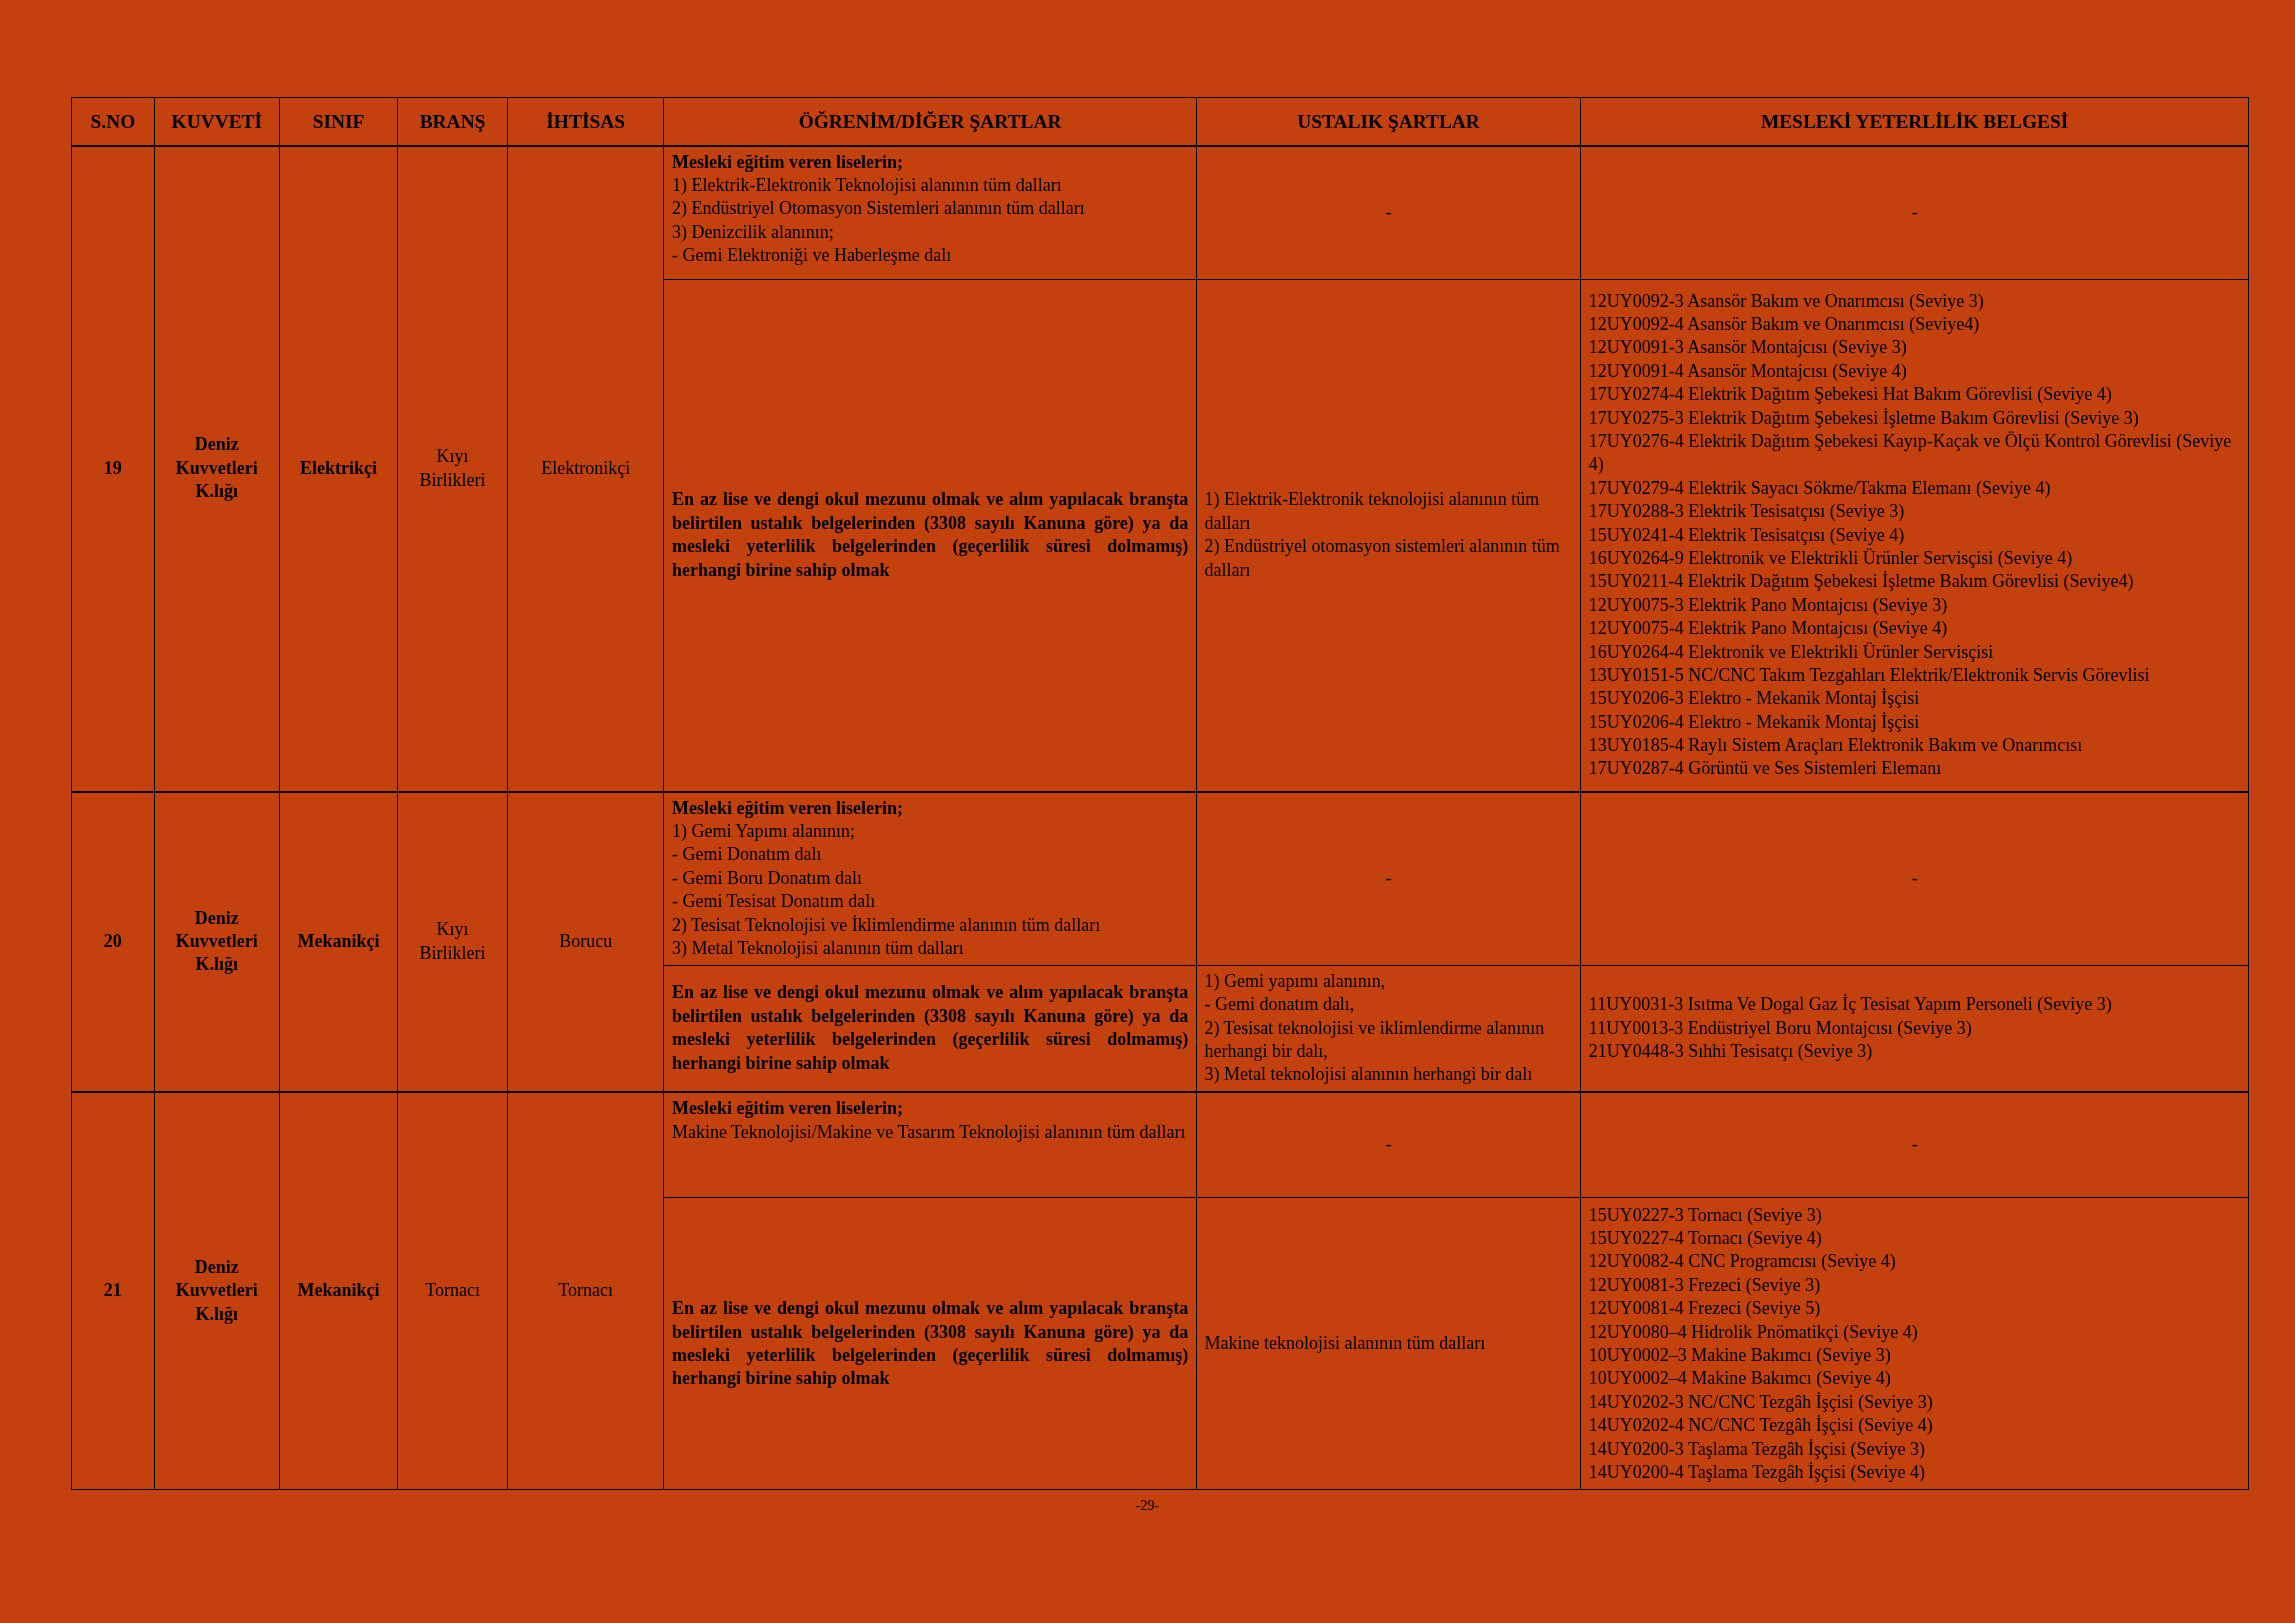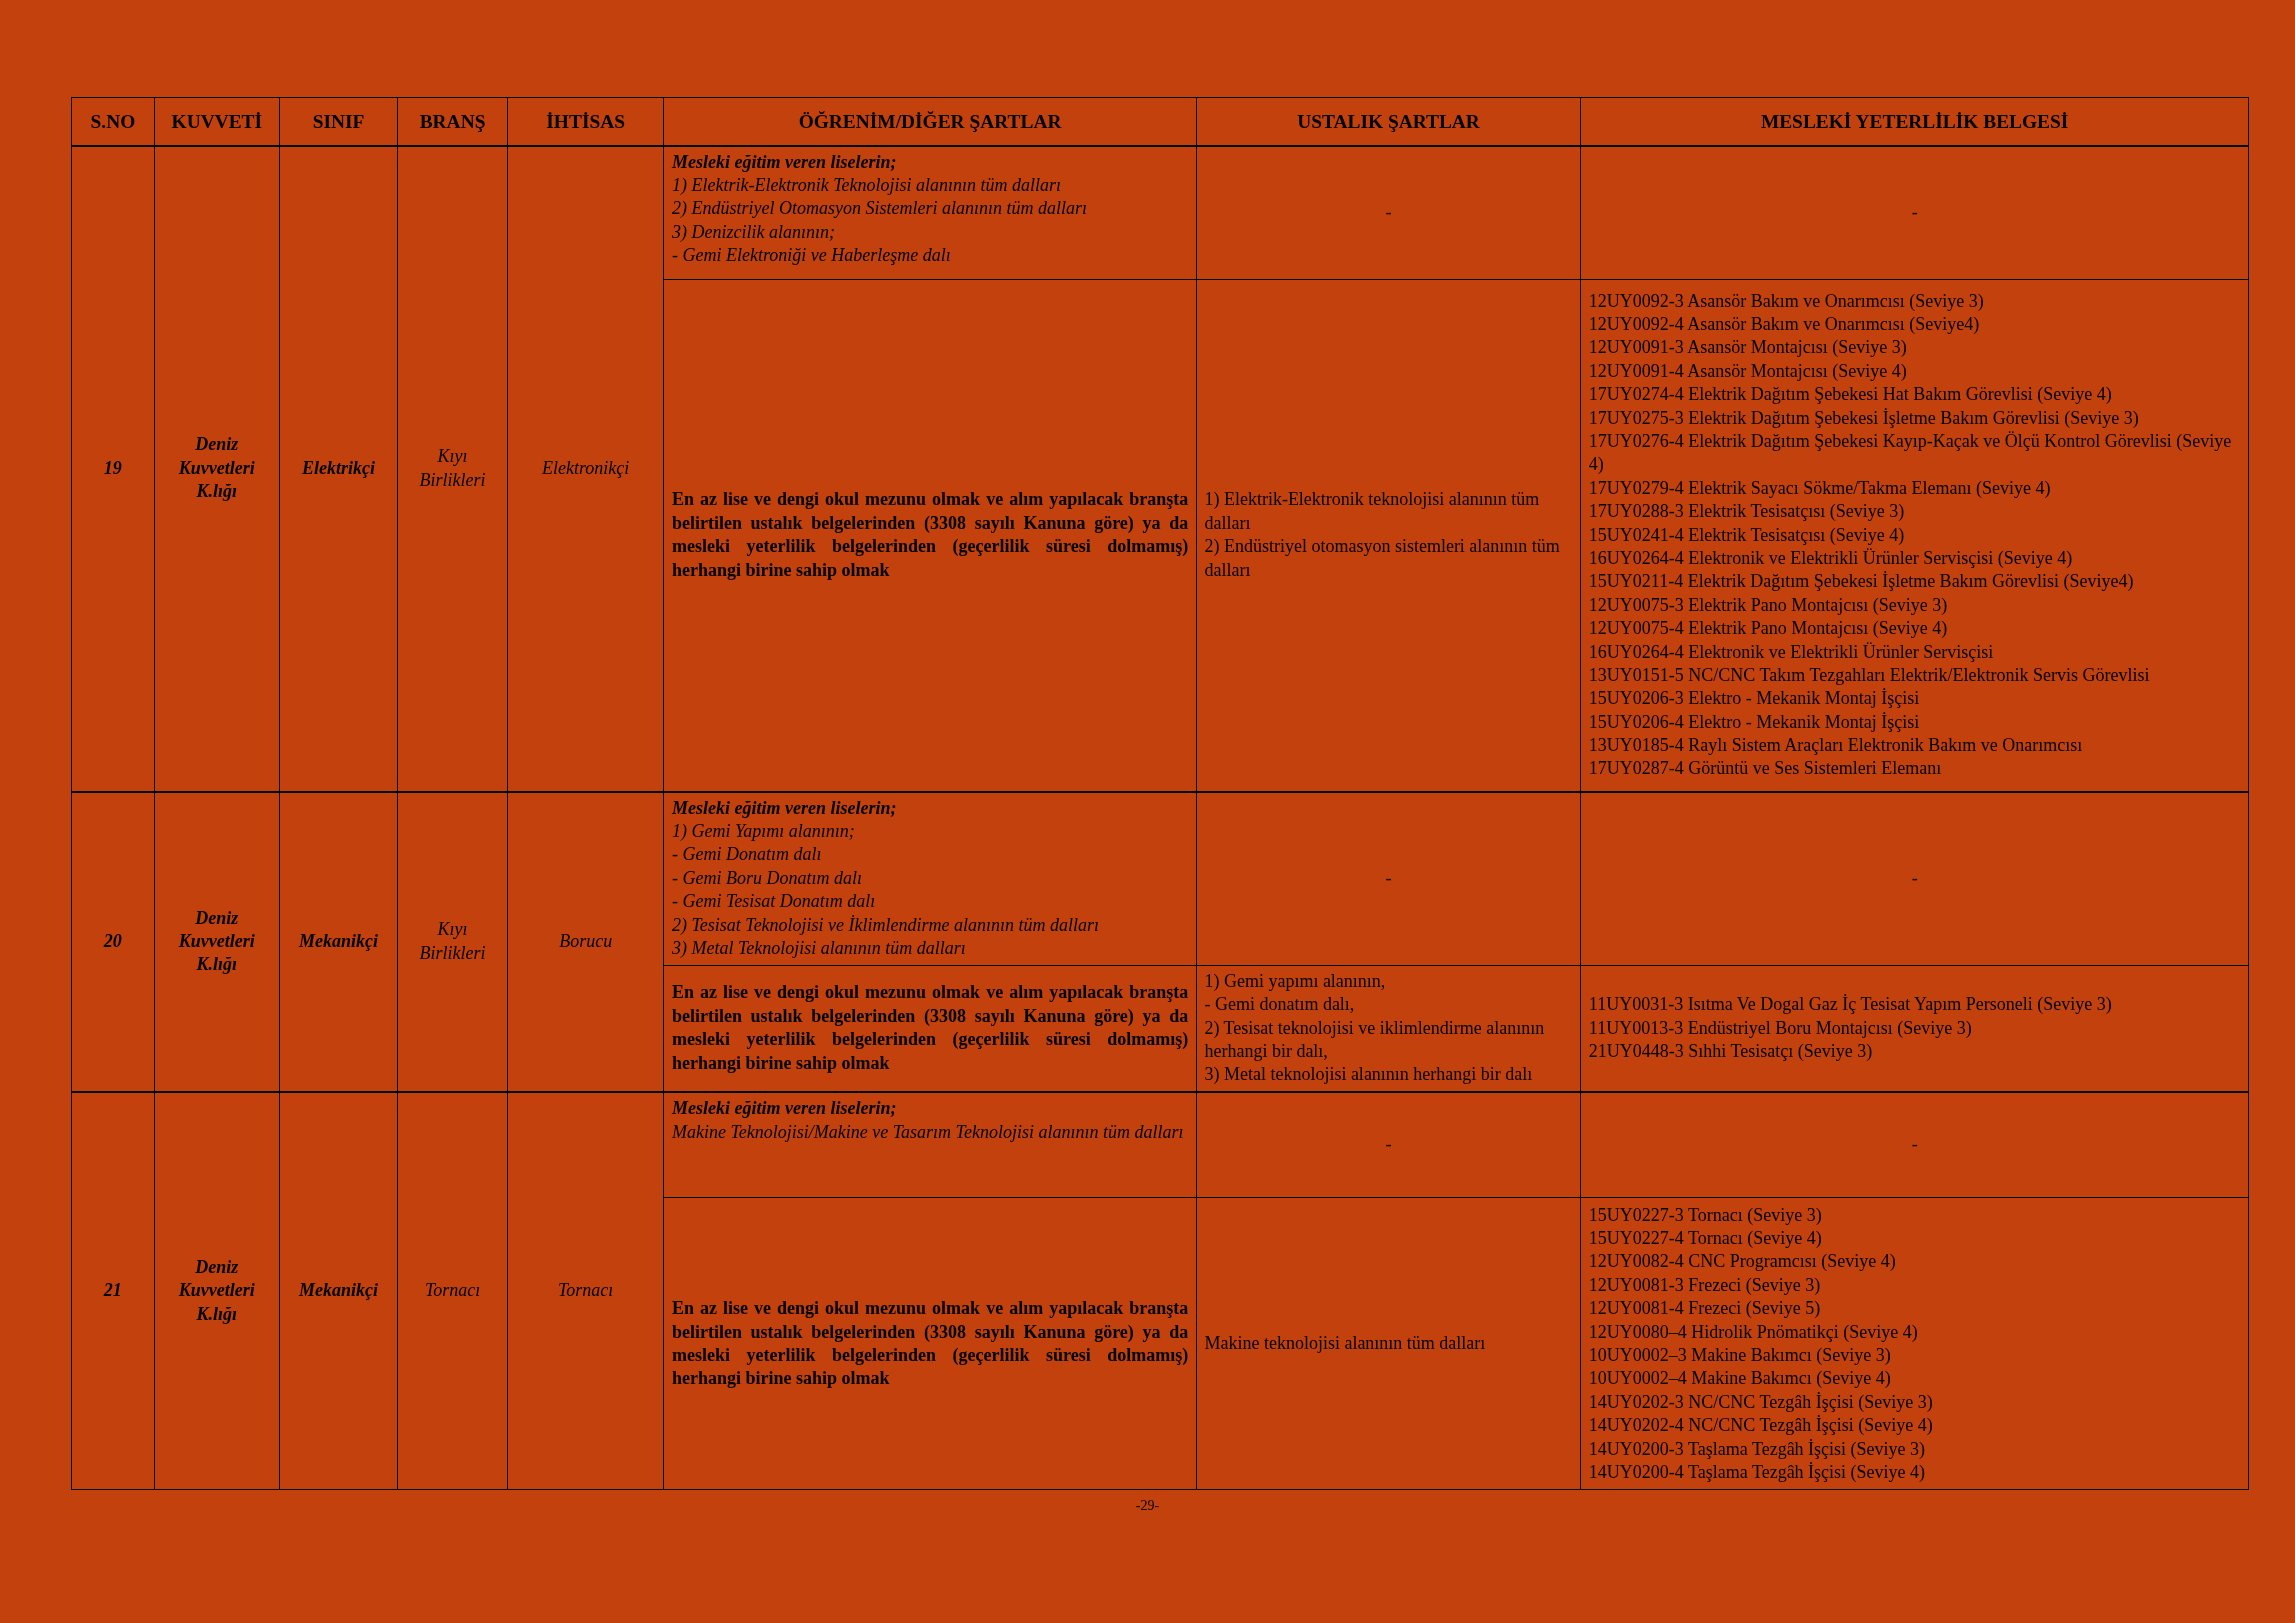--- a/index.html
+++ b/index.html
@@ -7,21 +7,21 @@
         font-family:"Liberation Serif","DejaVu Serif",serif;color:#000;}
   table.qual{position:absolute;left:71px;top:97px;width:2178px;
         border-collapse:collapse;table-layout:fixed;}
   th,td{border:1.7px solid #000;padding:4.2px 7.6px;font-size:18px;line-height:1.3;
         vertical-align:middle;overflow:hidden;}
   th{font-size:19.4px;font-weight:bold;text-align:center;padding:3.4px 1.7px;}
   tr.hdr{height:48px;}
   tr.r19a{height:134px;} tr.r19b{height:512px;}
   tr.r20a{height:169px;} tr.r20b{height:123px;}
   tr.r21a{height:106px;} tr.r21b{height:292px;}
-  tr.major td{border-top:2.5px solid #000;font-style:italic;}
+  tr.major td{border-top:2.5px solid #000;}
   .c-center{text-align:center;vertical-align:middle;}
   .bold{font-weight:bold;}
   .edu{vertical-align:top;text-align:left;}
   .mid{vertical-align:middle;text-align:left;}
   .just{text-align:justify;}
   .dash{display:inline-block;}
   .line{margin:0;padding:0;}
   .footer{position:absolute;left:0;top:1498px;width:2295px;text-align:center;
         font-size:14px;}
 </style>
@@ -88,21 +88,21 @@
               <div class="line">12UY0092-3 Asansör Bakım ve Onarımcısı (Seviye 3)</div>
               <div class="line">12UY0092-4 Asansör Bakım ve Onarımcısı (Seviye4)</div>
               <div class="line">12UY0091-3 Asansör Montajcısı (Seviye 3)</div>
               <div class="line">12UY0091-4  Asansör Montajcısı (Seviye 4)</div>
               <div class="line">17UY0274-4 Elektrik Dağıtım Şebekesi Hat Bakım Görevlisi (Seviye 4)</div>
               <div class="line">17UY0275-3 Elektrik Dağıtım Şebekesi İşletme Bakım Görevlisi (Seviye 3)</div>
               <div class="line">17UY0276-4 Elektrik Dağıtım Şebekesi Kayıp-Kaçak ve  Ölçü Kontrol Görevlisi (Seviye 4)</div>
               <div class="line">17UY0279-4 Elektrik Sayacı Sökme/Takma Elemanı (Seviye 4)</div>
               <div class="line">17UY0288-3 Elektrik Tesisatçısı (Seviye 3)</div>
               <div class="line">15UY0241-4 Elektrik Tesisatçısı (Seviye 4)</div>
-              <div class="line">16UY0264-4 Elektronik ve Elektrikli Ürünler Servisçisi (Seviye 4)</div>
+              <div class="line">16UY0264-9 Elektronik ve Elektrikli Ürünler Servisçisi (Seviye 4)</div>
               <div class="line">15UY0211-4 Elektrik Dağıtım Şebekesi İşletme Bakım Görevlisi (Seviye4)</div>
               <div class="line">12UY0075-3 Elektrik Pano Montajcısı (Seviye 3)</div>
               <div class="line">12UY0075-4 Elektrik Pano Montajcısı (Seviye 4)</div>
               <div class="line">16UY0264-4 Elektronik ve Elektrikli Ürünler Servisçisi</div>
               <div class="line">13UY0151-5 NC/CNC Takım Tezgahları Elektrik/Elektronik Servis Görevlisi</div>
               <div class="line">15UY0206-3 Elektro - Mekanik Montaj İşçisi</div>
               <div class="line">15UY0206-4 Elektro - Mekanik Montaj İşçisi</div>
               <div class="line">13UY0185-4 Raylı Sistem Araçları Elektronik Bakım ve Onarımcısı</div>
               <div class="line">17UY0287-4 Görüntü ve Ses Sistemleri Elemanı</div>
             </div>

